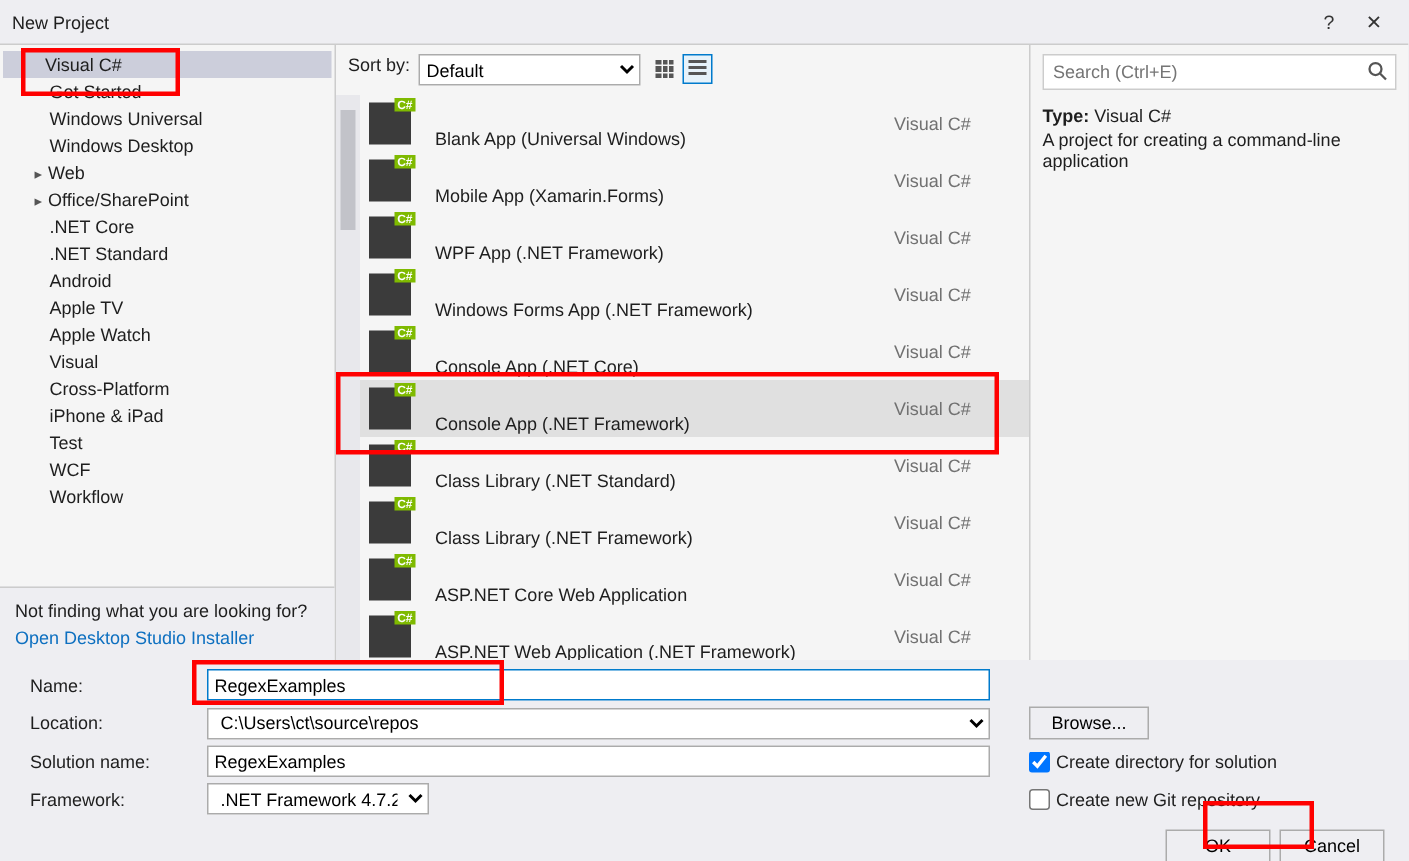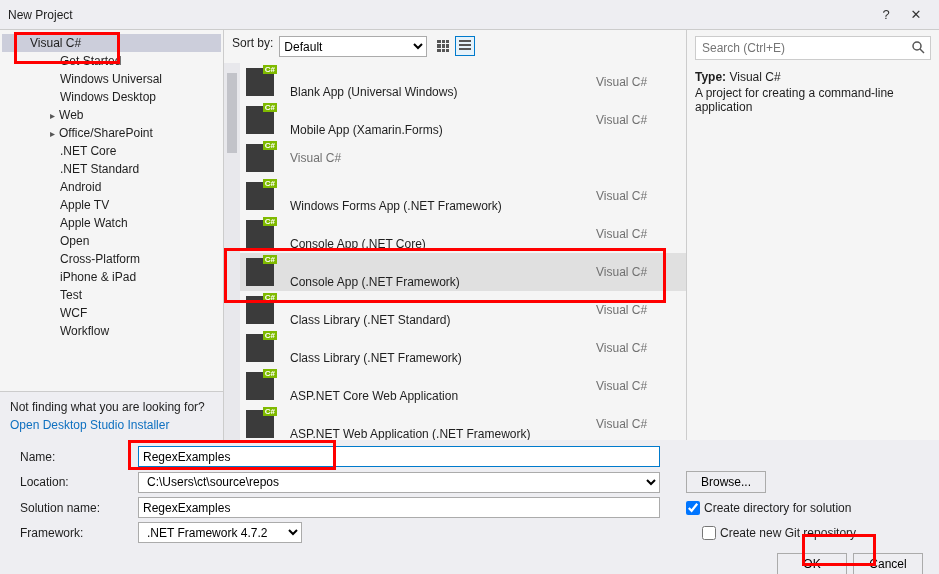--- a/index.html
+++ b/index.html
@@ -8,21 +8,21 @@
 .titlebar { height: 30px; background: #eeeef2; display: flex; align-items: center; padding: 0 8px; border-bottom: 1px solid #ccc; }
 .titlebar .title { flex: 1; }
 .titlebar .tbtn { width: 30px; text-align: center; font-size: 13px; color: #333; cursor: pointer; }
 
 .toprow { display: flex; height: 410px; }
 
 .leftpanel { width: 224px; background: #f5f5f5; display: flex; flex-direction: column; border-right: 1px solid #ccc; }
 .tree { flex: 1; overflow-y: auto; padding: 4px 0 4px 0; }
 .tree-node { padding: 2px 6px 2px 20px; white-space: nowrap; cursor: pointer; }
 .tree-node.lvl1 { padding-left: 28px; }
-.tree-node.lvl2 { padding-left: 60px; }
+.tree-node.lvl2 { padding-left: 33px; }
 .tree-node.lvl2.exp::before { content: "▸"; font-size: 10px; color: #555; margin-right: 4px; margin-left: -10px; }
 .tree-node.root { background: #cccedb; margin: 0 2px; }
 .leftfoot { background: #eeeef2; padding: 8px 10px; border-top: 1px solid #ccc; }
 .leftfoot .nf { color: #1e1e1e; margin-bottom: 4px; }
 .leftfoot .link { color: #0e70c0; cursor: pointer; }
 
 .centerpanel { flex: 1; background: #f5f5f5; display: flex; flex-direction: column; }
 .centerhdr { display: flex; align-items: flex-start; padding: 6px 8px; gap: 6px; }
 .centerhdr select { height: 21px; width: 148px; border: 1px solid #ababab; background: #fff; font-size: 12px; }
 .viewbtns { display: flex; gap: 2px; }
@@ -51,21 +51,21 @@
 .desc .dt b { font-weight: 600; }
 .desc .dd { color: #1e1e1e; }
 
 .bottom { background: #eeeef2; padding: 6px 12px 8px 20px; }
 .frow { display: flex; align-items: center; margin-bottom: 4px; gap: 6px; }
 .frow .flabel { width: 112px; }
 .frow .finput { height: 21px; border: 1px solid #ababab; padding: 0 4px; background: #fff; }
 .frow .fname { width: 522px; border: 1px solid #007acc; }
 .frow .floc { width: 522px; }
 .frow .fsol { width: 522px; }
-.frow .ffw { width: 164px; }
+.frow .ffw { width: 148px; }
 .btn { height: 22px; padding: 0 14px; border: 1px solid #ababab; background: #eeeef2; cursor: pointer; }
 .chkrow { display: flex; align-items: center; gap: 4px; }
 .chkrow input { width: 14px; height: 14px; }
 .btnrow { display: flex; justify-content: flex-end; gap: 6px; padding-top: 6px; padding-right: 4px; align-items: flex-end; }
 
 .hl { position: absolute; border: 3px solid #ff0000; pointer-events: none; z-index: 100; }
 .hl1 { left: 14px; top: 32px; width: 106px; height: 32px; }
 .hl2 { left: 224px; top: 248px; width: 442px; height: 55px; }
 .hl3 { left: 128px; top: 440px; width: 208px; height: 30px; }
 .hl4 { left: 802px; top: 534px; width: 74px; height: 32px; }
@@ -89,21 +89,21 @@
           <div class="tree-node lvl2">Get Started</div>
           <div class="tree-node lvl2">Windows Universal</div>
           <div class="tree-node lvl2">Windows Desktop</div>
           <div class="tree-node lvl2 exp">Web</div>
           <div class="tree-node lvl2 exp">Office/SharePoint</div>
           <div class="tree-node lvl2">.NET Core</div>
           <div class="tree-node lvl2">.NET Standard</div>
           <div class="tree-node lvl2">Android</div>
           <div class="tree-node lvl2">Apple TV</div>
           <div class="tree-node lvl2">Apple Watch</div>
-          <div class="tree-node lvl2">Open</div>
+          <div class="tree-node lvl2">Visual</div>
           <div class="tree-node lvl2">Cross-Platform</div>
           <div class="tree-node lvl2">iPhone &amp; iPad</div>
           <div class="tree-node lvl2">Test</div>
           <div class="tree-node lvl2">WCF</div>
           <div class="tree-node lvl2">Workflow</div>
         </div>
     </div>
     <div class="leftfoot">
       <div class="nf">Not finding what you are looking for?</div>
       <div class="link">Open Desktop Studio Installer</div>
@@ -155,20 +155,21 @@
             <div class="ticon">
               <span class="badge">C#</span>
             </div>
             <span class="tname">Mobile App (Xamarin.Forms)</span>
             <span class="tlang">Visual C#</span>
           </div>
           <div class="tmpl">
             <div class="ticon">
               <span class="badge">C#</span>
             </div>
+            <span class="tname">WPF App (.NET Framework)</span>
             <span class="tlang">Visual C#</span>
           </div>
           <div class="tmpl">
             <div class="ticon">
               <span class="badge">C#</span>
             </div>
             <span class="tname">Windows Forms App (.NET Framework)</span>
             <span class="tlang">Visual C#</span>
           </div>
           <div class="tmpl">

